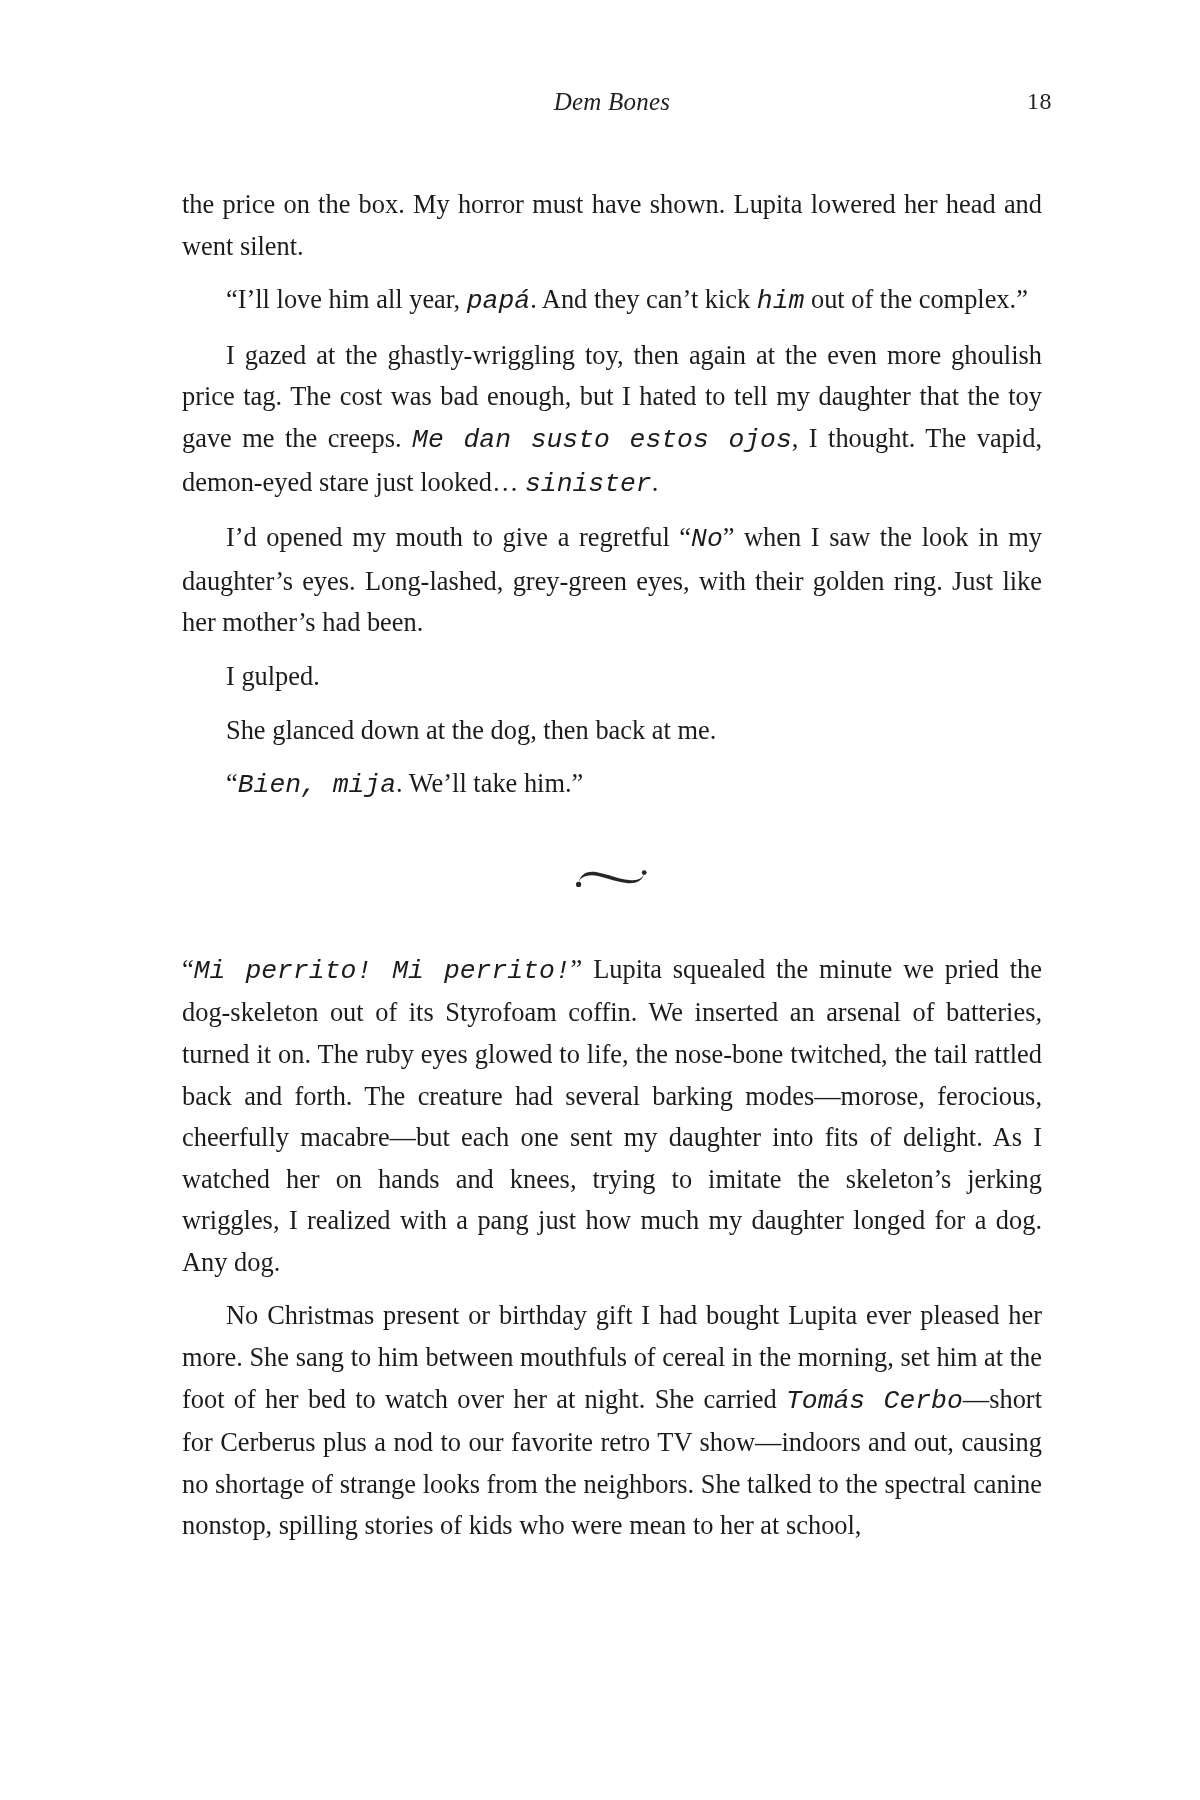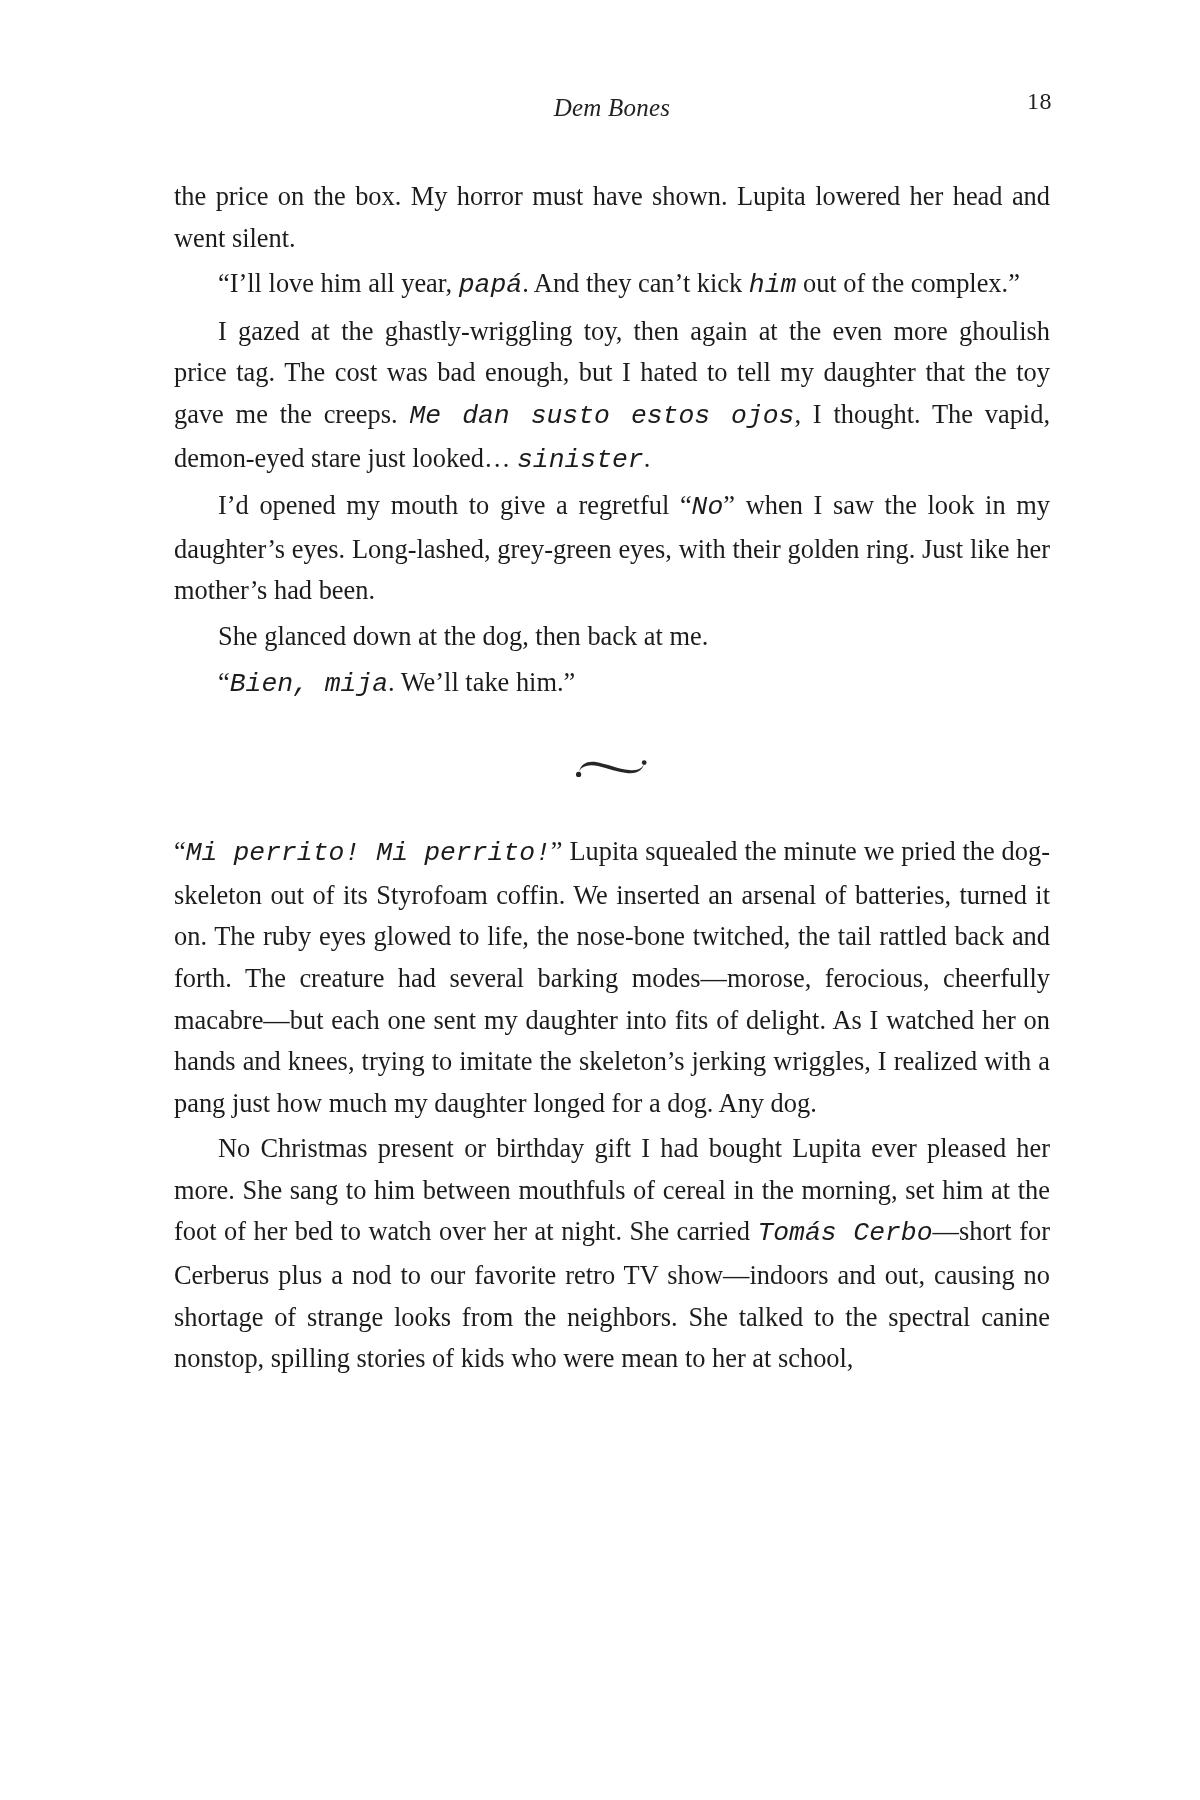--- a/index.html
+++ b/index.html
@@ -26,21 +26,21 @@
   }
 
   
   .running-head {
     position: absolute;
     left: 172px;
     top: 88px;
     width: 880px;
     height: 34px;
     display: flex;
-    align-items: flex-end;
+    align-items: flex-start;
     justify-content: center;
   }
   .running-head-title {
     font-style: italic;
     font-size: 25px;
     letter-spacing: 0.2px;
     color: #232323;
     white-space: nowrap;
   }
   .folio {
@@ -55,21 +55,21 @@
 
   
   .textblock {
     position: absolute;
     left: 170px;
     top: 172px;
     width: 884px;
   }
 
   p.para {
-    margin: 4px;
+    margin: 12px;
     font-size: 26.4px;
     line-height: 41.6px;
     text-align: justify;
     text-justify: inter-word;
     text-indent: 44px;
     color: #1c1c1c;
     -webkit-hyphens: none;
     hyphens: none;
   }
   p.para.noindent {
@@ -103,20 +103,21 @@
     <span class="folio">18</span>
   </div>
 
   <div class="textblock">
 
     <div id="section-one">
         <p class="para noindent">the price on the box. My horror must have shown. Lupita lowered her head and went silent.</p>
         <p class="para">“I’ll love him all year, <i>papá</i>. And they can’t kick <i>him</i> out of the complex.”</p>
         <p class="para">I gazed at the ghastly-wriggling toy, then again at the even more ghoulish price tag. The cost was bad enough, but I hated to tell my daughter that the toy gave me the creeps. <i>Me dan susto estos ojos</i>, I thought. The vapid, demon-eyed stare just looked… <i>sinister</i>.</p>
         <p class="para">I’d opened my mouth to give a regretful “<i>No</i>” when I saw the look in my daughter’s eyes. Long-lashed, grey-green eyes, with their golden ring. Just like her mother’s had been.</p>
+        <p class="para">I gulped.</p>
         <p class="para">She glanced down at the dog, then back at me.</p>
         <p class="para">“<i>Bien, mija</i>. We’ll take him.”</p>
       </div>
 
     <div class="ornament">
       <svg width="76" height="30" viewBox="0 0 76 30" aria-hidden="true">
         <path d="M4.5 21.5
                  C 4.5 14.5, 13 10.5, 24 13.0
                  C 34 15.3, 44 19.4, 54 20.2
                  C 64 21.0, 69.5 16.2, 70.0 10.0

